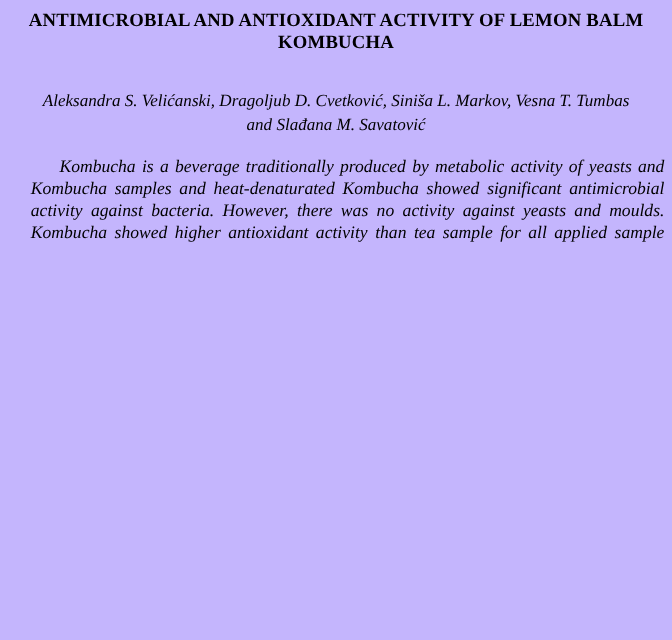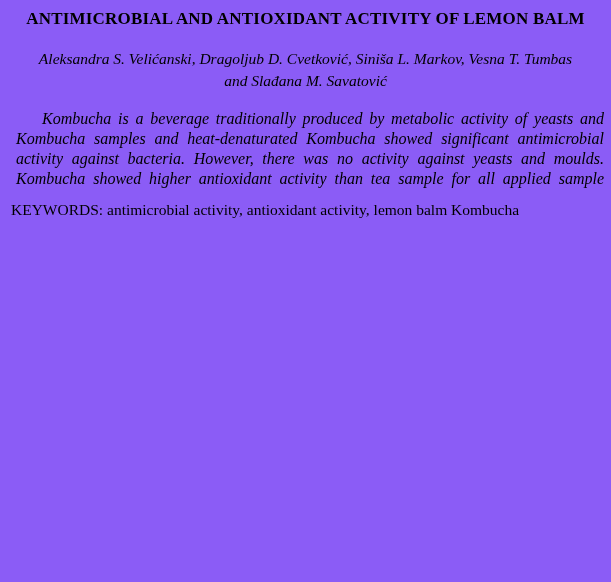--- a/index.html
+++ b/index.html
@@ -8,40 +8,40 @@
     height: 582px;
     background: #ffffff;
     color: #000000;
     font-family: "Liberation Serif", "DejaVu Serif", serif;
     overflow: hidden;
   }
   .page {
     position: relative;
     width: 611px;
     height: 582px;
-    background: #8b5cf6;
+    background: #c4b5fd;
   }
   .title {
     padding-top: 9px;
     font-size: 17px;
     font-weight: 700;
     line-height: 20px;
     text-align: center;
     letter-spacing: 0.2px;
   }
   .title-line { display: block; }
   .authors {
-    margin-top: 19px;
+    margin-top: 32px;
     font-style: italic;
     font-size: 15.5px;
     line-height: 22px;
     text-align: center;
   }
   .abstract {
-    margin: 17px 7px 0 16px;
+    margin: 17px 7px 0 28px;
     font-style: italic;
     font-size: 16px;
     line-height: 20px;
   }
   .abstract-line {
     text-align: justify;
     text-align-last: justify;
     -moz-text-align-last: justify;
   }
   .abstract-line.first { padding-left: 26px; }
@@ -57,29 +57,29 @@
     font-style: normal;
   }
 </style>
 </head>
 <body>
 
 <div class="page">
 
   <h1 class="title">
     <span class="title-line">ANTIMICROBIAL AND ANTIOXIDANT ACTIVITY OF LEMON BALM</span>
+    <span class="title-line">KOMBUCHA</span>
   </h1>
 
   <div class="authors">
     <div class="authors-line">Aleksandra S. Velićanski, Dragoljub D. Cvetković, Siniša L. Markov, Vesna T. Tumbas</div>
     <div class="authors-line">and Slađana M. Savatović</div>
   </div>
 
   <div class="abstract">
     <div class="abstract-line first">Kombucha is a beverage traditionally produced by metabolic activity of yeasts and</div>
     <div class="abstract-line">Kombucha samples and heat-denaturated Kombucha showed significant antimicrobial</div>
     <div class="abstract-line">activity against bacteria. However, there was no activity against yeasts and moulds.</div>
     <div class="abstract-line">Kombucha showed higher antioxidant activity than tea sample for all applied sample</div>
   </div>
 
-  <div class="keywords">KEYWORDS: antimicrobial activity, antioxidant activity, lemon balm Kombucha</div>
 
 </div>
 
 </body></html>

